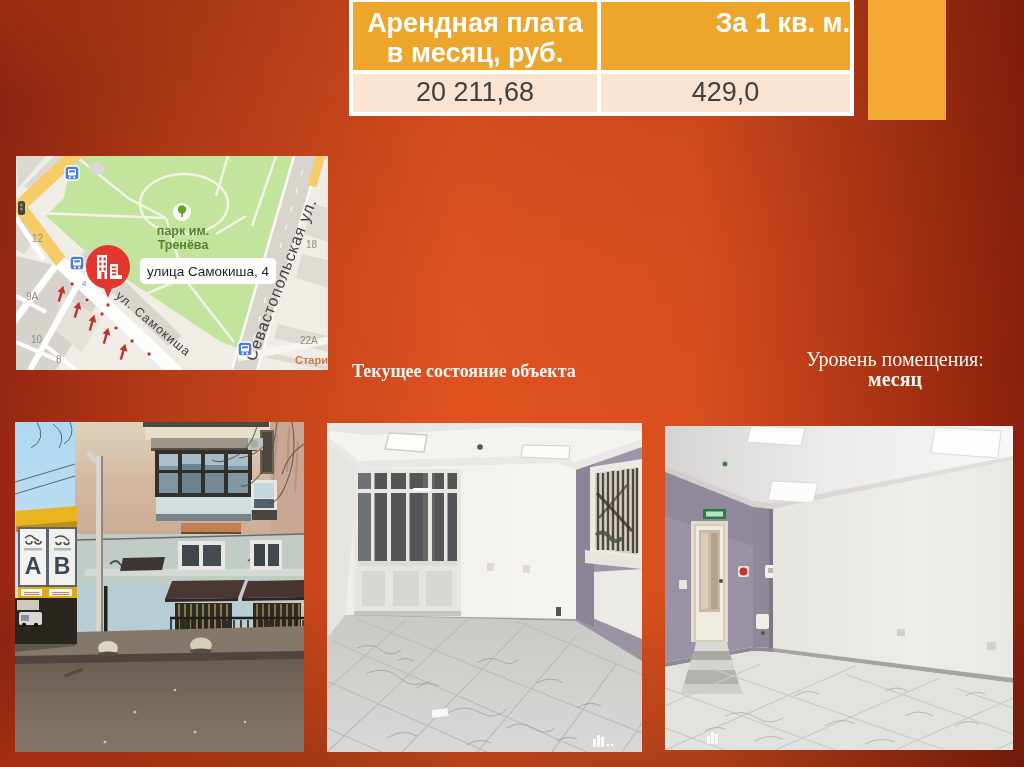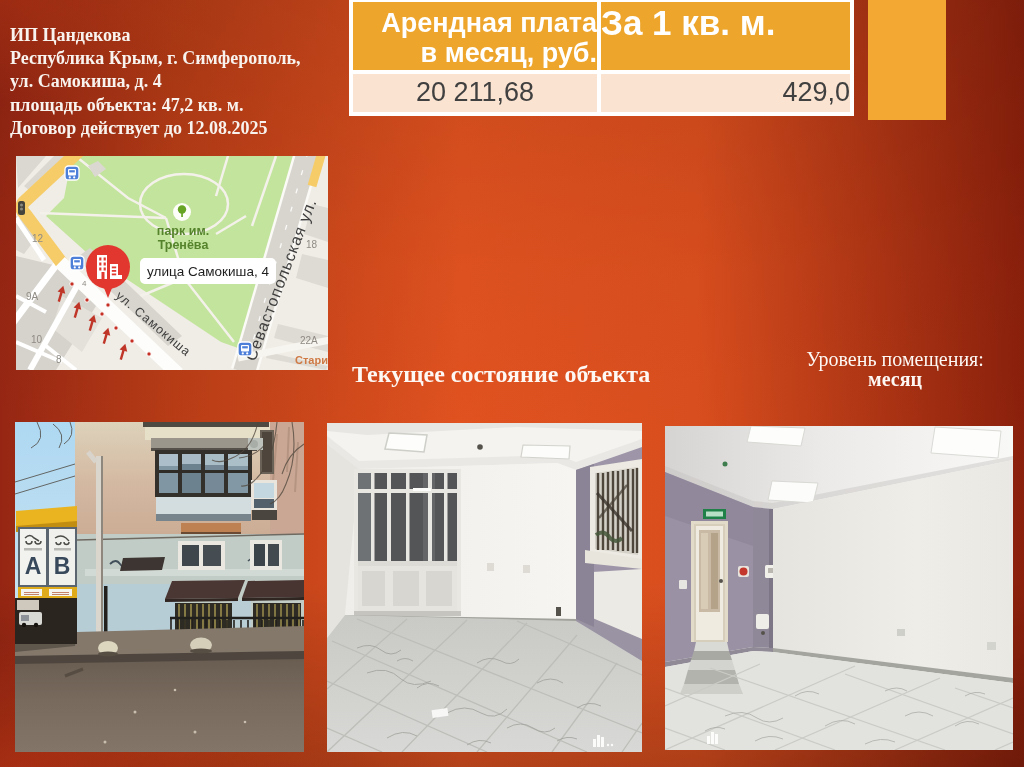--- a/index.html
+++ b/index.html
@@ -10,50 +10,43 @@
       radial-gradient(ellipse 380px 150px at 20px 767px, rgba(196,56,20,0.6) 0%, rgba(196,56,20,0) 85%),
       linear-gradient(to bottom, #e6e6e6 0%, #fbfbfb 35%, #ffffff 56%, #ffffff 76%, #cccccc 100%),
       linear-gradient(to right, #962613 0%, #b73c16 17%, #e05220 45%, #d94e1e 68%, #8a200c 100%);
     background-blend-mode:normal,normal,multiply,normal;}
   .abs{position:absolute;}
 </style>
 </head>
 <body>
 <div class="slide">
 
-<div class="abs" style="left:10px;top:24px;width:340px;color:#f8f3ee;font-family:'Liberation Serif',serif;font-weight:bold;font-size:18px;line-height:23.2px;">
-ИП Цандекова<br>
-Республика Крым, г. Симферополь,<br>
-ул. Самокиша, д. 4<br>
-площадь объекта: 47,2 кв. м.<br>
-Договор действует до 12.08.2025
-</div>
 
 <div class="abs" style="left:349px;top:-2px;width:505px;">
   <table style="border-collapse:collapse;width:505px;table-layout:fixed;">
     <tbody>
           <tr>
 
-      <td style="width:244px;background:#eda52c;border:4px solid #fff;color:#fff;font-weight:bold;font-size:27px;line-height:30px;text-align:right;vertical-align:top;padding:6px 0 2px;">Арендная плата<br>в месяц, руб.</td>
-
-      <td style="background:#eda52c;border:4px solid #fff;color:#fff;font-weight:bold;font-size:35px;line-height:30px;text-align:left;vertical-align:top;padding:6px 0 2px;">За 1 кв. м.</td>
+      <td style="width:244px;background:#eda52c;border:4px solid #fff;color:#fff;font-weight:bold;font-size:27px;line-height:30px;text-align:center;vertical-align:top;padding:6px 0 2px;">Арендная плата<br>в месяц, руб.</td>
+
+      <td style="background:#eda52c;border:4px solid #fff;color:#fff;font-weight:bold;font-size:27px;line-height:30px;text-align:right;vertical-align:top;padding:6px 0 2px;">За 1 кв. м.</td>
     </tr>
     <tr>
 
       <td style="background:#fbe3d1;border:4px solid #fff;color:#404040;font-size:27px;line-height:31px;text-align:center;padding:3px 0 4px;">20 211,68</td>
 
-      <td style="background:#fbe3d1;border:4px solid #fff;color:#404040;font-size:27px;line-height:31px;text-align:right;padding:3px 0 4px;">429,0</td>
+      <td style="background:#fbe3d1;border:4px solid #fff;color:#404040;font-size:27px;line-height:31px;text-align:center;padding:3px 0 4px;">429,0</td>
     </tr>
   </tbody>
       </table>
 </div>
 
 <div class="abs" style="left:868px;top:0;width:78px;height:120px;background:#f2a833;"></div>
 
-<div class="abs" style="left:352px;top:361px;color:#fdf8f4;font-family:'Liberation Serif',serif;font-weight:bold;font-size:24px;">Текущее состояние объекта</div>
+<div class="abs" style="left:352px;top:361px;color:#fdf8f4;font-family:'Liberation Serif',serif;font-weight:bold;font-size:18px;">Текущее состояние объекта</div>
 
 <div class="abs" style="left:760px;top:350px;width:270px;color:#fdf8f4;font-family:'Liberation Serif',serif;font-size:20px;line-height:19.5px;text-align:center;">Уровень помещения:<br><b>месяц</b></div>
 
 <div id="map" class="abs" style="left:16px;top:156px;width:312px;height:214px;">
 <svg width="312" height="214" viewBox="0 0 312 214" style="display:block">
 
   <rect x="0" y="0" width="312" height="214" fill="#f0ede7"></rect>
 
   <polygon points="56,0 298,0 290,22 222,192 205,186 70,96 30,60 48,42" fill="#c3e49c"></polygon>
 

